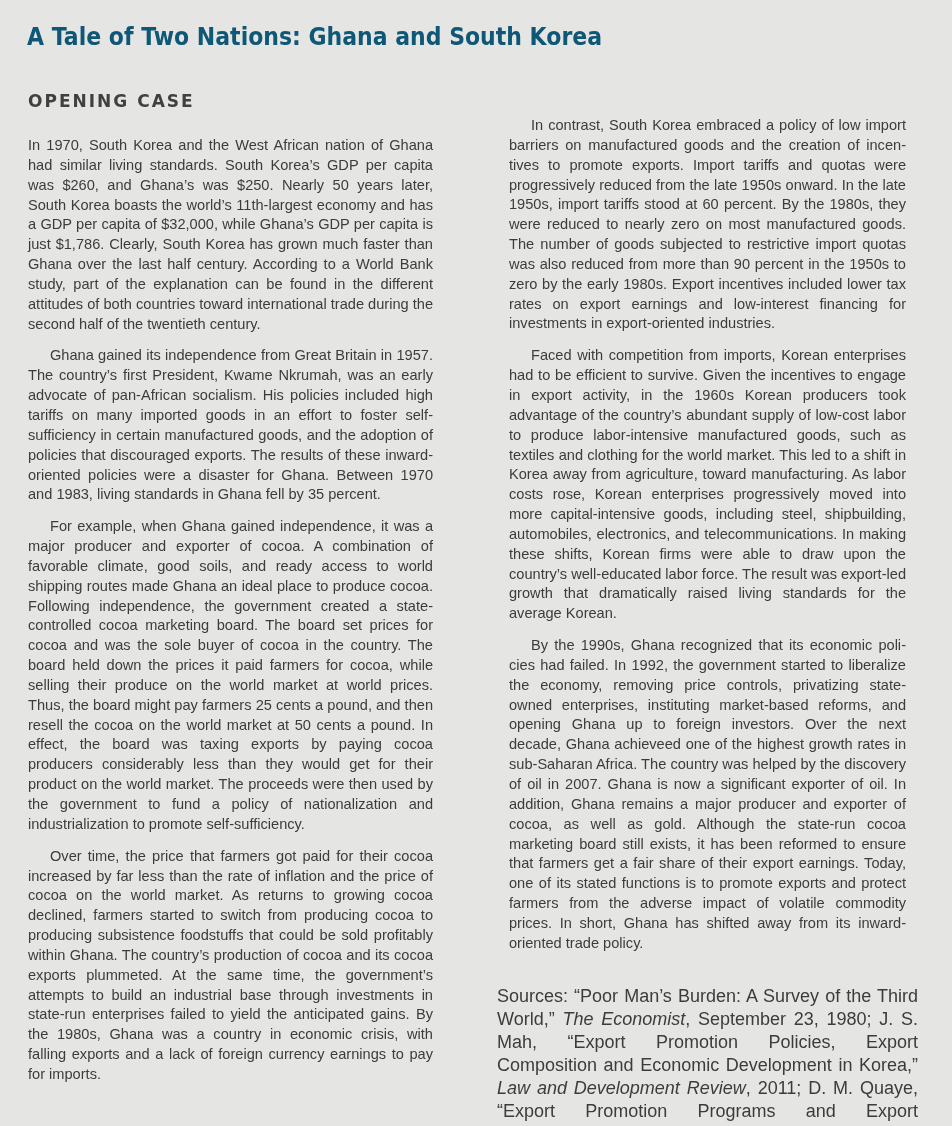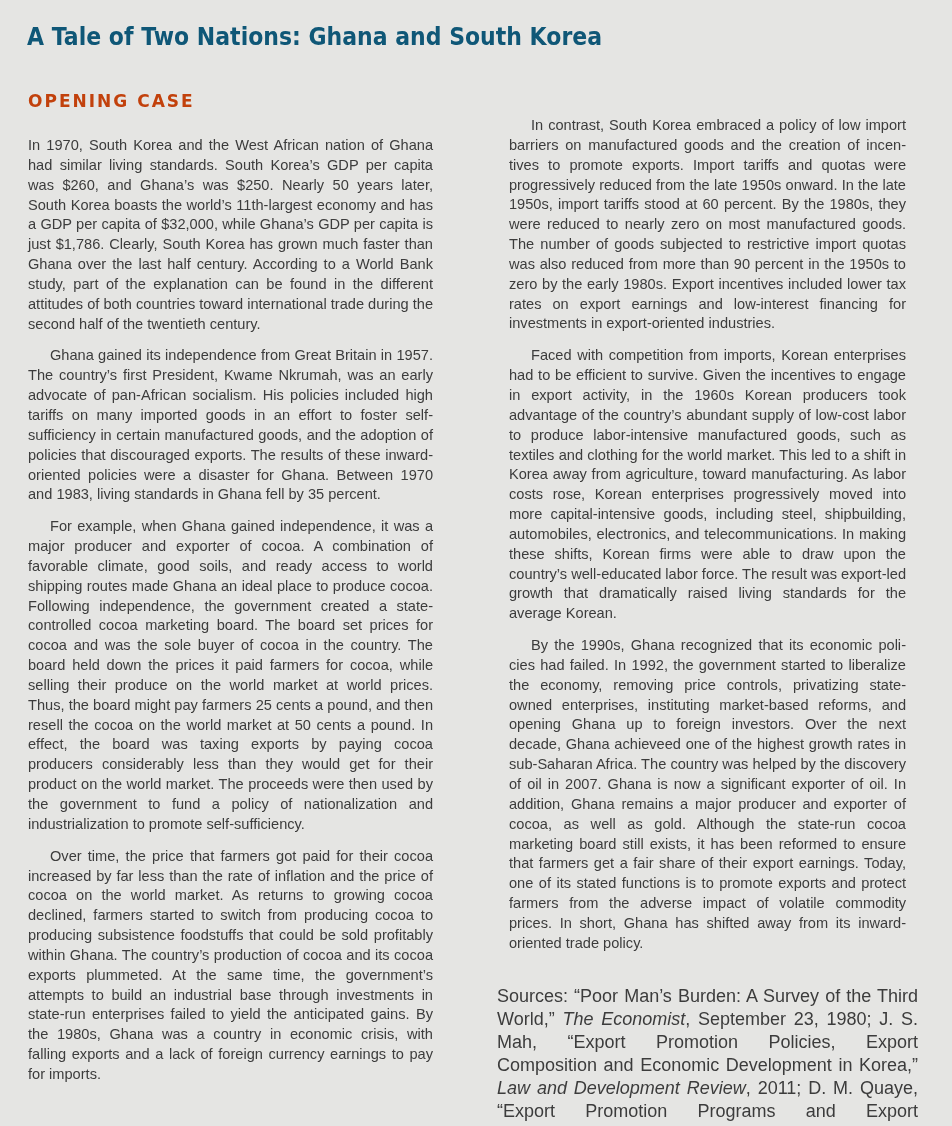--- a/index.html
+++ b/index.html
@@ -25,21 +25,21 @@
     transform-origin: left top;
     white-space: nowrap;
   }
   .section-label {
     position: absolute;
     left: 28px;
     top: 91px;
     font-family: "DejaVu Sans", sans-serif;
     font-weight: bold;
     font-size: 17px;
-    color: #c2410c;
+    color: #404040;
     letter-spacing: 2px;
   }
   .col {
     position: absolute;
     width: 429px;
     font-size: 14.6px;
     line-height: 19.85px;
     text-align: justify;
     hyphens: manual;
     color: #3c3c3c;

